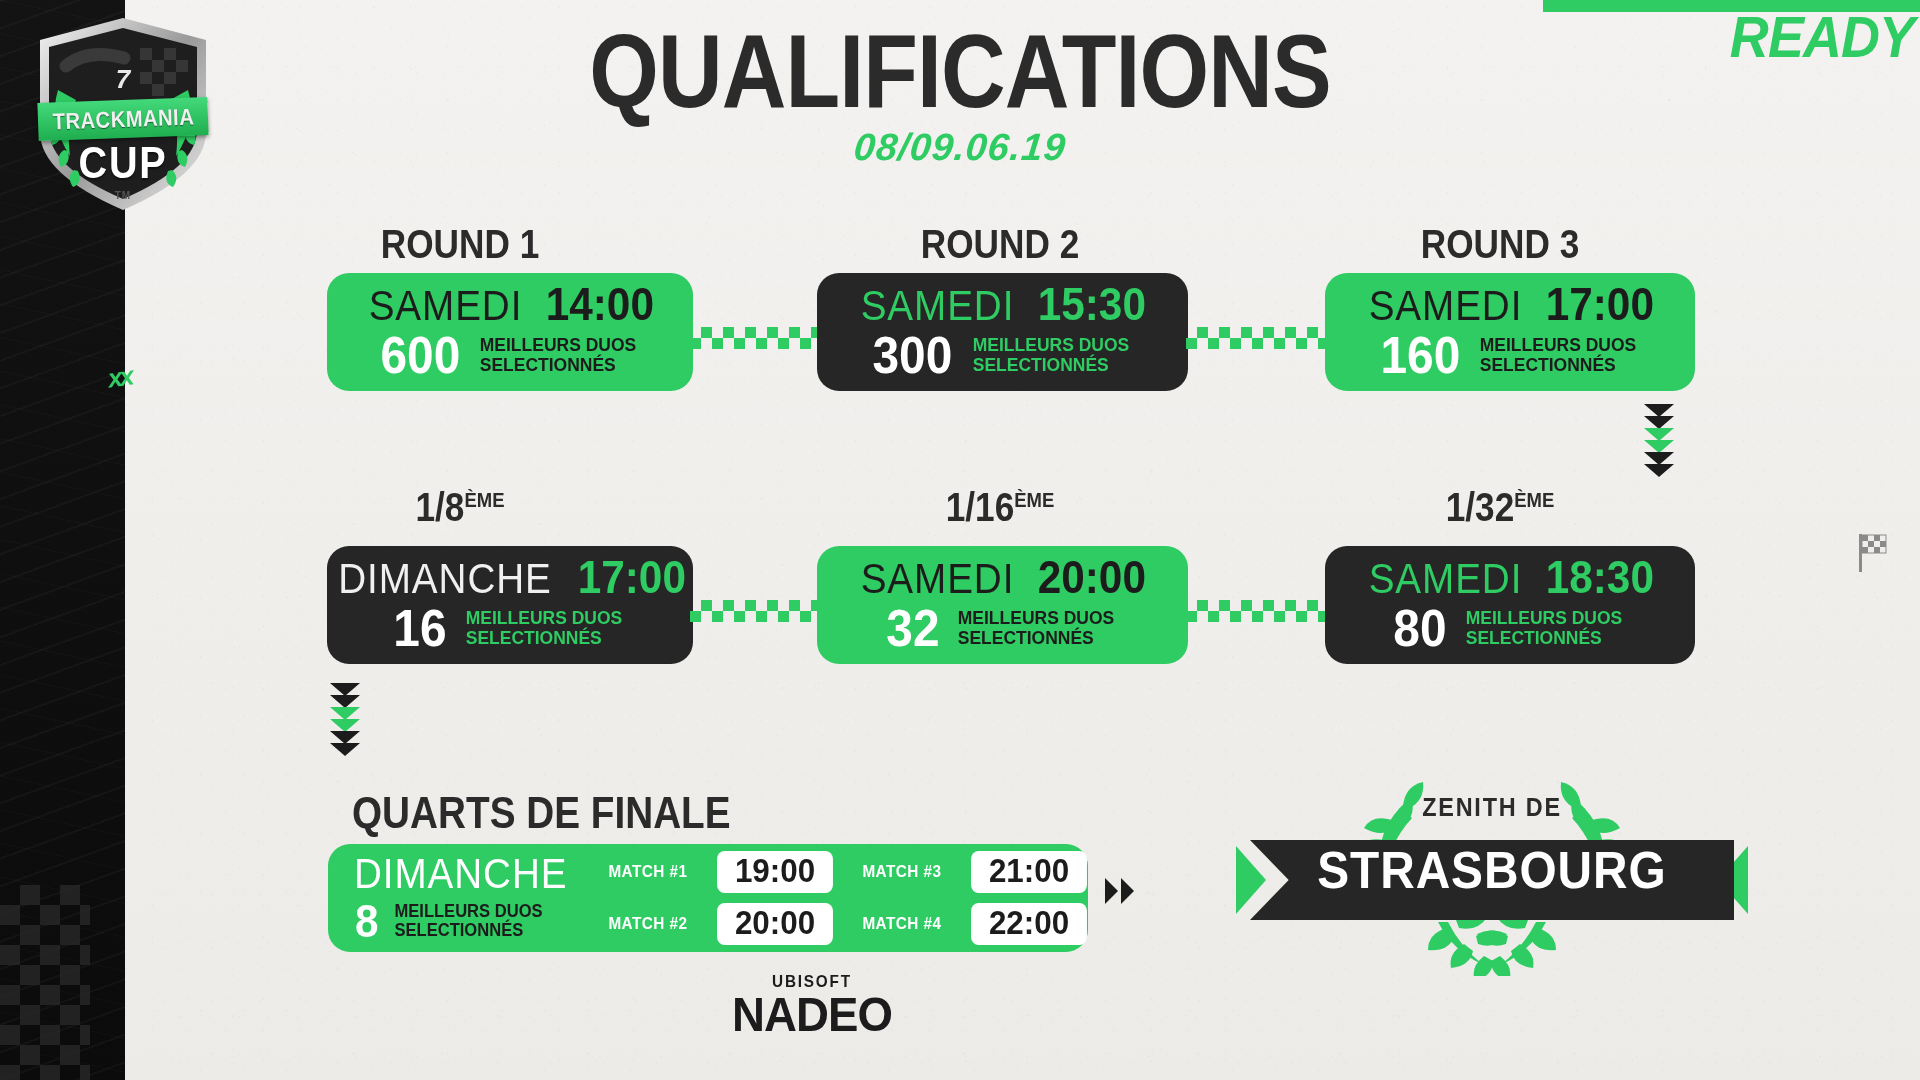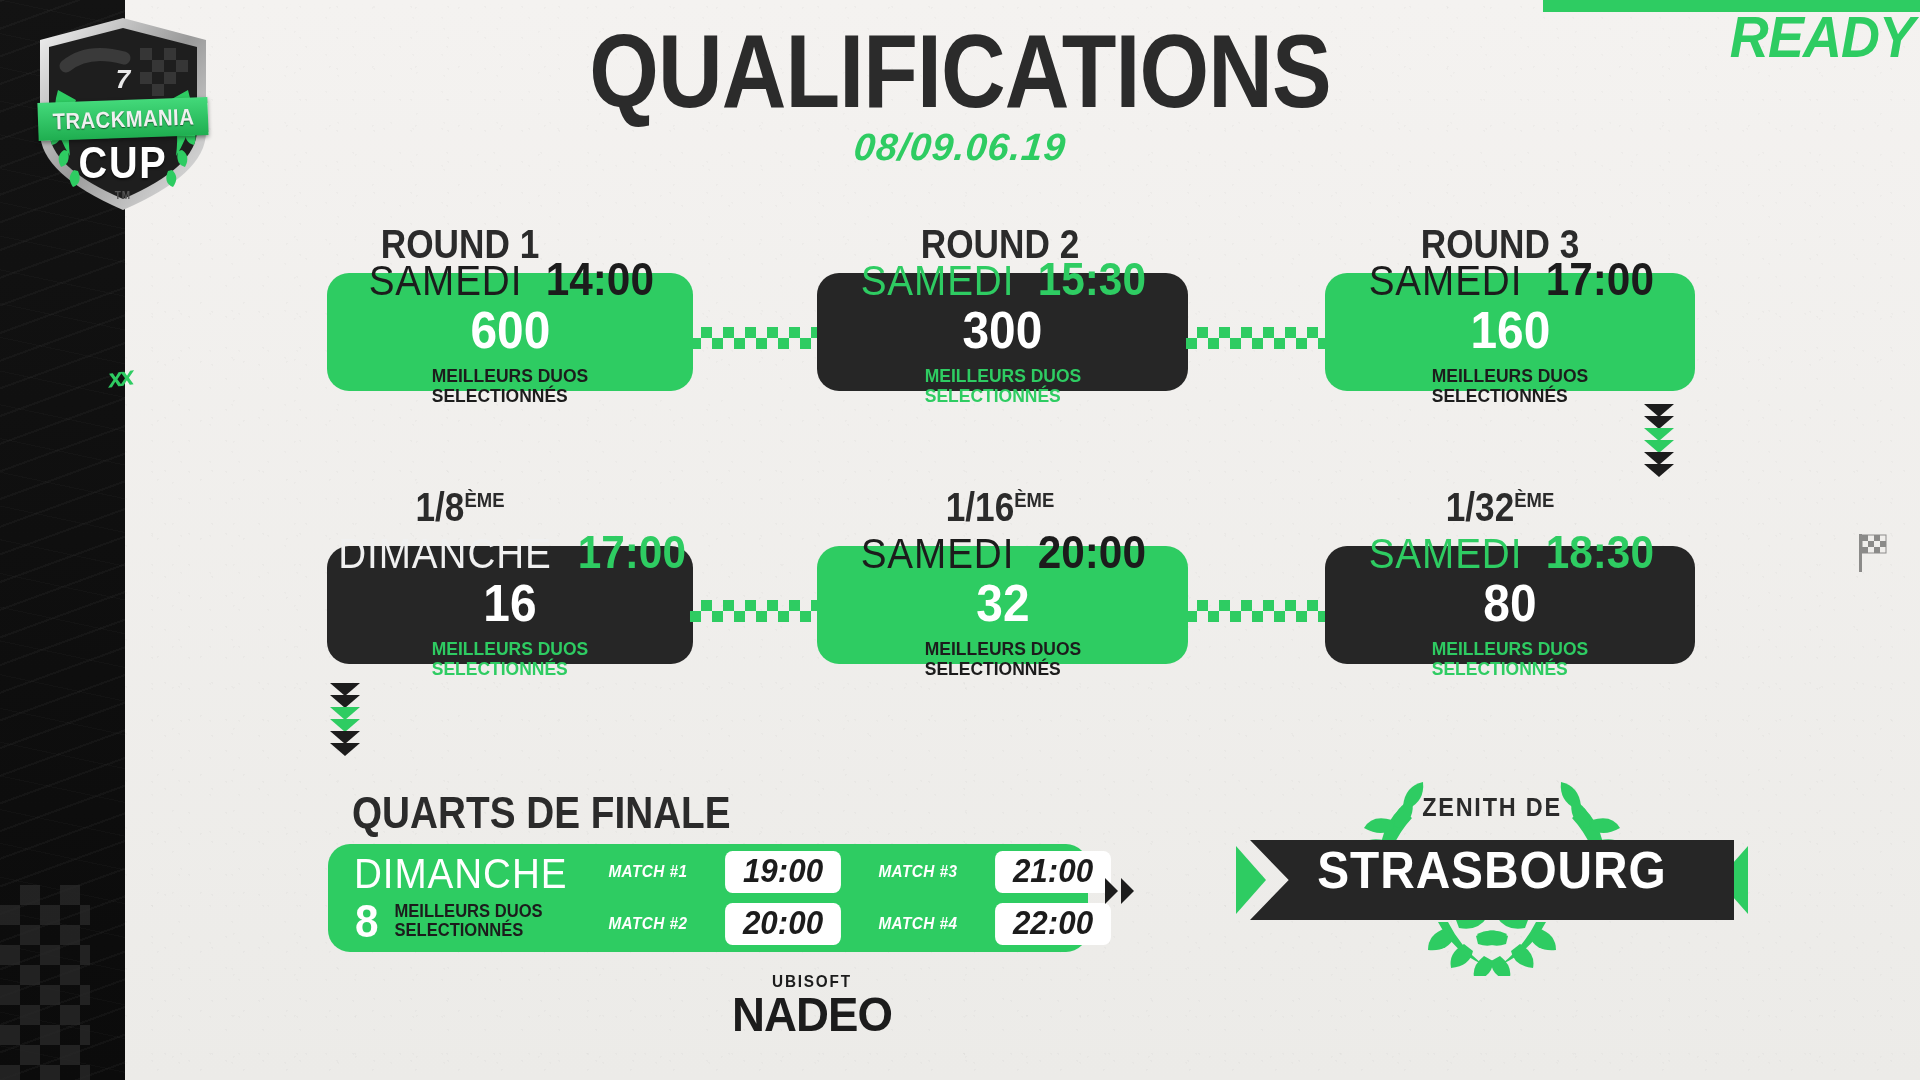--- a/index.html
+++ b/index.html
@@ -113,21 +113,21 @@
 
   .card-row1 {
     display:flex; align-items:baseline; justify-content:center;
     gap:12px; line-height:1;
   }
   .day { font-size:42px; font-weight:300; letter-spacing:1px; transform:scaleX(.92); }
   .time { font-size:46px; font-weight:bold; letter-spacing:0px; transform:scaleX(.92); }
 
   .card-row2 {
     display:flex; align-items:center; justify-content:center;
-    gap:10px; margin-top:2px; line-height:1;flex-direction:column;
+    gap:10px; margin-top:2px; line-height:1;
   }
   .count { font-size:52px; font-weight:bold; color:#fff; transform:scaleX(.92); }
   .qualif { font-size:19px; font-weight:bold; line-height:1.05; text-align:left; transform:scaleX(.92); }
 
   
   .card.green .day, .card.green .time, .card.green .qualif { color:#1c1c1c; }
   
   .card.dark .day { color:#f0f0f0; }
   .card.dark .time, .card.dark .qualif { color:#2ecc62; }
   .card.dark.samedi .day { color:#2ecc62; }
@@ -162,21 +162,21 @@
   #qf-card {
     position:absolute; left:328px; top:844px; width:760px; height:108px;
     background:#2ecc62; border-radius:22px;
     display:flex; align-items:center; padding:0 16px 0 26px; gap:18px;
   }
   #qf-left { display:flex; flex-direction:column; justify-content:center; }
   #qf-day { color:#fff; font-size:42px; font-weight:300; letter-spacing:1px; line-height:1; transform:scaleX(.92); transform-origin:left; }
   #qf-count-row { display:flex; align-items:center; gap:8px; margin-top:3px; line-height:1; }
   #qf-count { color:#fff; font-size:46px; font-weight:bold; transform:scaleX(.92); }
   #qf-qualif { color:#1c1c1c; font-size:18px; font-weight:bold; line-height:1.05; transform:scaleX(.92); }
-  #qf-matches { display:grid; grid-template-columns:auto auto auto auto; gap:10px 30px; align-items:center;font-style:italic; }
+  #qf-matches { display:grid; grid-template-columns:auto auto auto auto; gap:10px 22px; align-items:center; }
   .match-lbl { color:#fff; font-size:17px; font-weight:bold; letter-spacing:.5px; transform:scaleX(.9); white-space:nowrap; }
   .match-pill {
     background:#fff; color:#1c1c1c; border-radius:8px;
     font-size:33px; font-weight:bold; padding:1px 16px 3px 16px;
     text-align:center; min-width:122px; transform:scaleX(.95);
   }
 
   
   #qf-arrow { position:absolute; left:1105px; top:878px; display:flex; gap:3px; }
   .rchev {

